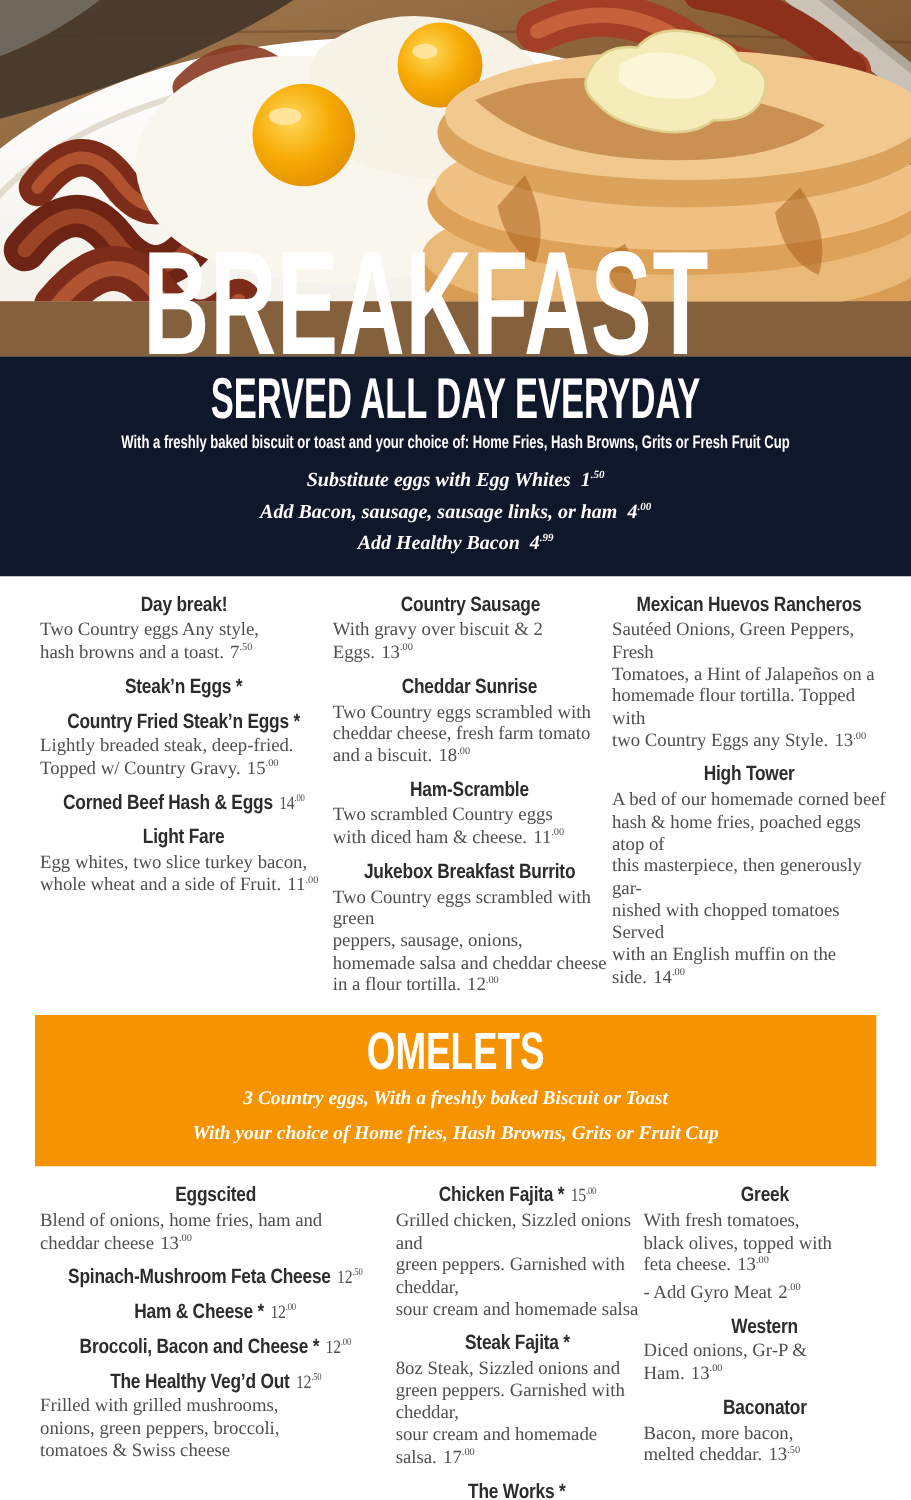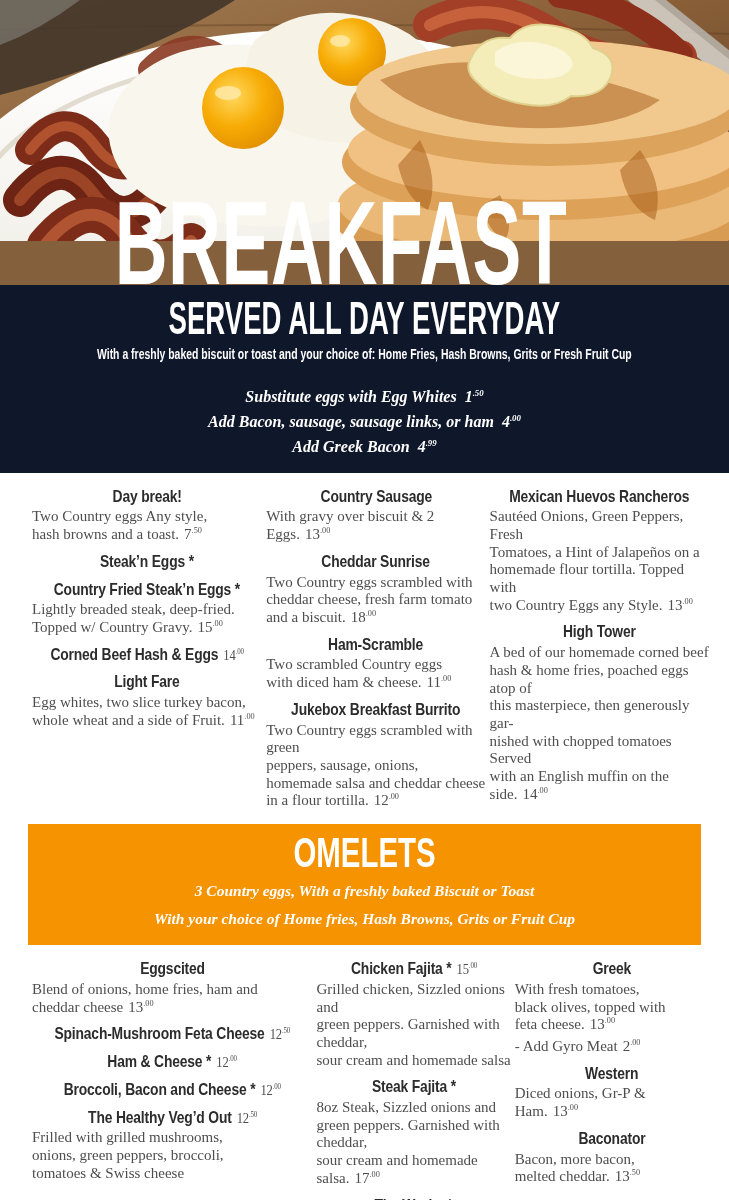--- a/index.html
+++ b/index.html
@@ -11,21 +11,21 @@
   .hero{position:relative;width:729px;height:285px;overflow:hidden;background:#85603c}
   .hero svg{display:block}
   .hero-title{position:absolute;left:341px;bottom:-17px;margin:0;color:#fff;
     font:700 118px/1 "Liberation Sans",sans-serif;letter-spacing:1px;
     transform:translateX(-50%) scaleX(.62);white-space:nowrap}
 
   
   .banner-green{background:#0f172a;color:#fff;text-align:center;padding:9px 0 13px}
   .bg-title{display:flex;justify-content:center;font:700 46px/1.05 "Liberation Sans",sans-serif}
   .bg-sub{display:flex;justify-content:center;font:700 14.5px/1.3 "Liberation Sans",sans-serif;margin-top:3px}
-  .bg-notes{margin-top:21px}
+  .bg-notes{margin-top:9px}
   .note{display:flex;justify-content:center;align-items:baseline;font:italic 700 16px/1.55 "Liberation Serif",serif}
   .gp{margin-left:8px}
   sup{font-size:.55em;vertical-align:super;line-height:0}
 
   .ln{display:inline-block;white-space:nowrap}
   .sx60{transform:scaleX(.60)} .sx70{transform:scaleX(.70)}
   .sx72{transform:scaleX(.72)} .sx84{transform:scaleX(.84)}
 
   
   .menu-grid{display:grid;grid-template-columns:1fr 1fr 1fr;column-gap:4px;
@@ -131,21 +131,21 @@
       <span class="ln sx72">With a freshly baked biscuit or toast and your choice of: Home Fries, Hash Browns, Grits or Fresh Fruit Cup</span>
     </div>
   <div class="bg-notes">
     <div class="note">
         <span><span>Substitute eggs with Egg Whites</span><span class="gp"><span>1</span><sup>.50</sup></span></span>
       </div>
     <div class="note">
         <span><span>Add Bacon, sausage, sausage links, or ham</span><span class="gp"><span>4</span><sup>.00</sup></span></span>
       </div>
     <div class="note">
-        <span><span>Add Greek Bacon</span><span class="gp"><span>4</span><sup>.99</sup></span></span>
+        <span><span>Add Healthy Bacon</span><span class="gp"><span>4</span><sup>.99</sup></span></span>
       </div>
   </div>
 </section>
 
 <section class="menu-grid bf">
   <div class="col">
     <div class="item">
       <h3 class="it">
           <span class="ln sx84">Day break!</span>
         </h3>

